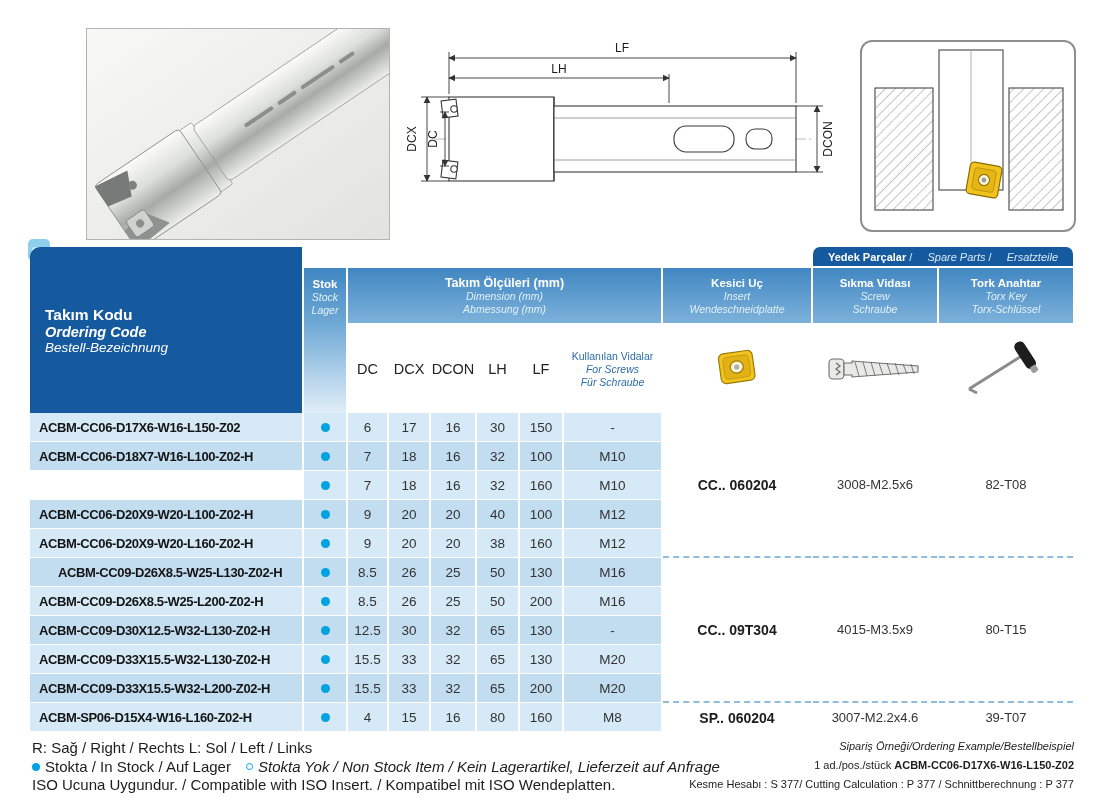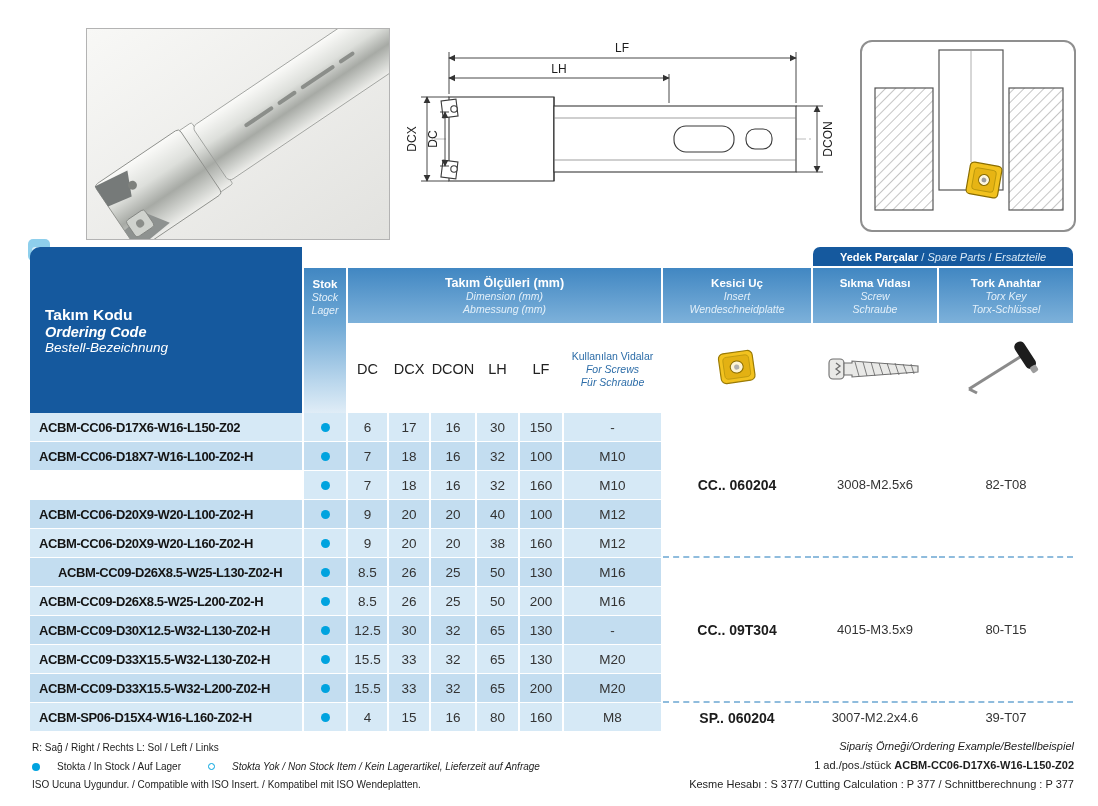--- a/index.html
+++ b/index.html
@@ -26,21 +26,21 @@
 
   .takim { grid-row:1/4; grid-column:1; background:#15599e; border-top-left-radius:10px;
            flex-direction:column; align-items:flex-start; justify-content:center; padding-left:15px; color:#fff; }
   .takim .t1 { font-size:15.5px; font-weight:bold; }
   .takim .t2 { font-size:14.5px; font-weight:bold; font-style:italic; }
   .takim .t3 { font-size:13.5px; font-style:italic; }
 
   .spare-bar { grid-row:1; grid-column:10/12; background:#15599e; color:#fff; font-size:11px;
                border-radius:7px 7px 0 0; height:19px; align-self:start; }
   .spare-bar .sp-tr { font-weight:bold; }
-  .spare-bar .sp-en, .spare-bar .sp-de { font-style:italic; color:#d9e9f6; }
+  .spare-bar .sp-en, .spare-bar .sp-de { font-style:italic; color:#d9e9f6;margin-left:12px; }
   .spare-bar .sp-sep { color:#d9e9f6; white-space:pre; }
 
   .hgrad { background:linear-gradient(180deg,#4187c2 0%,#7db1da 100%); color:#fff;
            flex-direction:column; text-align:center; }
   .hgrad .h1 { font-weight:bold; font-size:11.5px; line-height:14px; }
   .hgrad .h2, .hgrad .h3 { font-style:italic; font-size:10.5px; line-height:13px; color:#e2eff9; }
   .stok-head  { grid-row:2/4; grid-column:2; justify-content:flex-start; padding-top:9px;
                 background:linear-gradient(180deg,#4187c2 0%,#6ea8d5 38%,#b9d6ec 78%,#e0edf7 100%); }
   .dims-head  { grid-row:2; grid-column:3/9; }
   .insert-head{ grid-row:2; grid-column:9; }
@@ -63,23 +63,23 @@
   .stripe-a  { background:#d6e9f6; }
   .stripe-b  { background:#c3ddf0; }
   .cell.data { border-bottom:1px solid #fff; }
   .grp { background:#fff; font-size:13px; color:#333; }
   .grp-insert { font-weight:bold; font-size:14px; color:#1c1c1c; }
   .dashed-sep { border-bottom:2px dashed #8fbcdd; }
 
   .dot { width:9px; height:9px; border-radius:50%; background:#00a3df; display:inline-block; }
 
   
-  .footer-left  { left:32px; top:739px; font-size:10px; line-height:18.5px; color:#1d1d1d; }
+  .footer-left  { left:32px; top:739px; font-size:15px; line-height:18.5px; color:#1d1d1d; }
   .footer-right { right:24px; top:737px; font-size:11px; line-height:19px; text-align:right; color:#1d1d1d; }
-  .legend-row { display:flex; align-items:center; gap:17px; }
+  .legend-row { display:flex; align-items:center; gap:5px; }
   .dot-filled { width:8px; height:8px; border-radius:50%; background:#00a3df; display:inline-block; }
   .dot-hollow { width:7px; height:7px; border-radius:50%; border:1.5px solid #00a3df; display:inline-block; margin-left:10px; }
   .fr-italic { font-style:italic; }
   .fr-code { font-weight:bold; }
 </style>
 </head>
 <body>
 
 <div class="abs photo-box">
   <svg width="302" height="210" viewBox="0 0 302 210">

